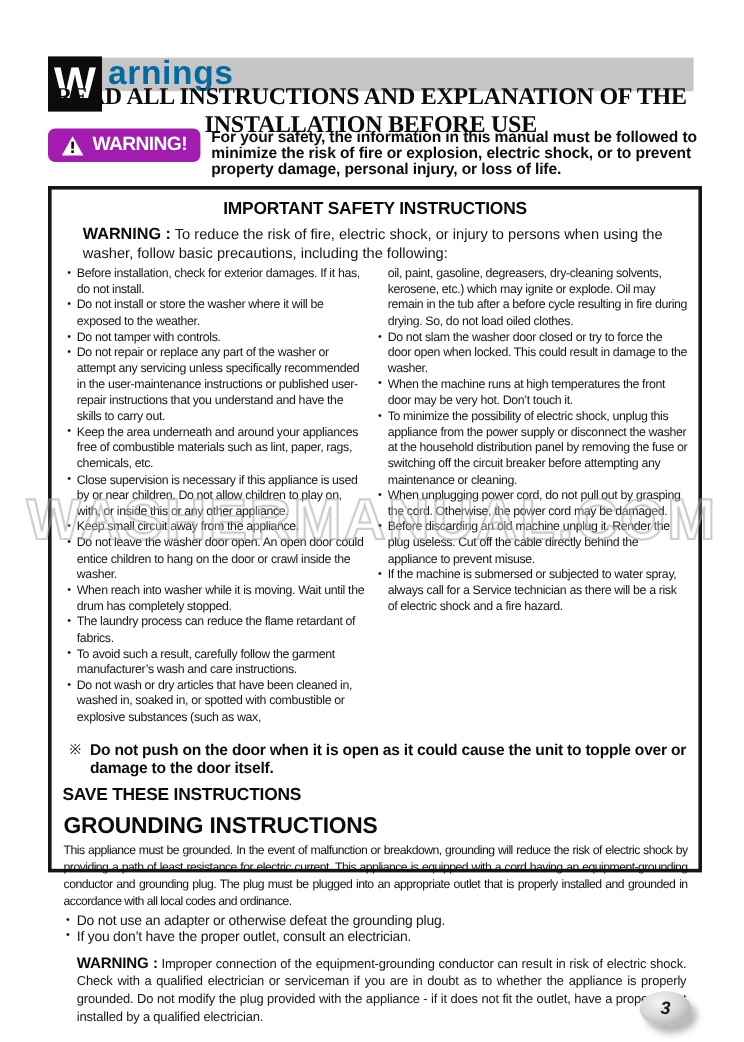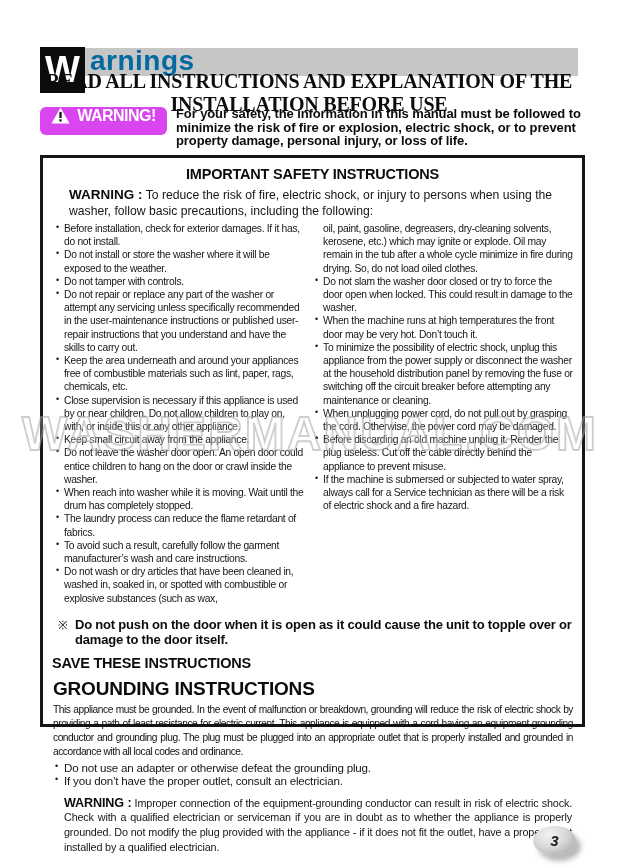--- a/index.html
+++ b/index.html
@@ -9,22 +9,22 @@
   }
   
   .header-bar{position:absolute;left:40px;top:48px;width:538px;height:28px;background:#c6c6c6;}
   .w-box{position:absolute;left:40px;top:47px;width:45px;height:46px;background:#0c0c0c;
     color:#fff;font-weight:bold;font-size:37px;line-height:46px;text-align:center;}
   .header-title{position:absolute;left:90px;top:45px;font-size:28px;font-weight:bold;color:#0369a1;letter-spacing:.5px;}
   .subtitle{position:absolute;left:40px;top:70px;width:538px;text-align:center;
     font-family:"Liberation Serif",serif;font-weight:bold;font-size:20px;color:#0c0c0c;letter-spacing:-0.2px;}
   
   .banner{position:absolute;left:40px;top:107px;width:545px;display:flex;gap:9px;}
-  .badge{flex:none;width:127px;height:28px;background:#d946ef;border-radius:6px;
-    display:flex;justify-content:center;gap:7px;}
+  .badge{flex:none;width:127px;height:28px;background:#a21caf;border-radius:6px;
+    display:flex;align-items:center;justify-content:center;gap:7px;}
   .badge-label{color:#fff;font-weight:bold;font-size:16px;letter-spacing:-0.5px;}
   .banner-text{font-weight:bold;font-size:13px;line-height:13.6px;color:#0c0c0c;width:406px;letter-spacing:-0.1px;}
   
   .main-box{position:absolute;left:40px;top:155px;width:545px;height:572px;
     border:3px solid #161616;box-sizing:border-box;padding:6px 9px;}
   .box-title{text-align:center;font-weight:bold;font-size:14.5px;color:#0c0c0c;margin-top:2px;letter-spacing:-0.2px;}
   .intro{margin:5px 0 0 17px;font-size:12.2px;line-height:15.5px;color:#161616;width:500px;}
   .intro b{font-size:13.5px;color:#0c0c0c;}
   .cols{display:flex;margin:3px 0 0 4px;}
   .col-left{width:255px;margin-right:9px;}
@@ -90,21 +90,21 @@
         <div class="li"><span class="blt">•</span><span>Keep the area underneath and around your appliances free of combustible materials such as lint, paper, rags, chemicals, etc.</span></div>
         <div class="li"><span class="blt">•</span><span>Close supervision is necessary if this appliance is used by or near children. Do not allow children to play on, with, or inside this or any other appliance.</span></div>
         <div class="li"><span class="blt">•</span><span>Keep small circuit away from the appliance.</span></div>
         <div class="li"><span class="blt">•</span><span>Do not leave the washer door open. An open door could entice children to hang on the door or crawl inside the washer.</span></div>
         <div class="li"><span class="blt">•</span><span>When reach into washer while it is moving. Wait until the drum has completely stopped.</span></div>
         <div class="li"><span class="blt">•</span><span>The laundry process can reduce the flame retardant of fabrics.</span></div>
         <div class="li"><span class="blt">•</span><span>To avoid such a result, carefully follow the garment manufacturer’s wash and care instructions.</span></div>
         <div class="li"><span class="blt">•</span><span>Do not wash or dry articles that have been cleaned in, washed in, soaked in, or spotted with combustible or explosive substances (such as wax,</span></div>
       </div>
     <div class="col-right">
-        <div class="li"><span>oil, paint, gasoline, degreasers, dry-cleaning solvents, kerosene, etc.) which may ignite or explode. Oil may remain in the tub after a whole cycle minimize in fire during drying. So, do not load oiled clothes.</span></div>
+        <div class="li"><span>oil, paint, gasoline, degreasers, dry-cleaning solvents, kerosene, etc.) which may ignite or explode. Oil may remain in the tub after a before cycle resulting in fire during drying. So, do not load oiled clothes.</span></div>
         <div class="li"><span class="blt">•</span><span>Do not slam the washer door closed or try to force the door open when locked. This could result in damage to the washer.</span></div>
         <div class="li"><span class="blt">•</span><span>When the machine runs at high temperatures the front door may be very hot. Don’t touch it.</span></div>
         <div class="li"><span class="blt">•</span><span>To minimize the possibility of electric shock, unplug this appliance from the power supply or disconnect the washer at the household distribution panel by removing the fuse or switching off the circuit breaker before attempting any maintenance or cleaning.</span></div>
         <div class="li"><span class="blt">•</span><span>When unplugging power cord, do not pull out by grasping the cord. Otherwise, the power cord may be damaged.</span></div>
         <div class="li"><span class="blt">•</span></div>
         <div class="li"><span class="blt">•</span><span>Before discarding an old machine unplug it. Render the plug useless. Cut off the cable directly behind the appliance to prevent misuse.</span></div>
         <div class="li"><span class="blt">•</span><span>If the machine is submersed or subjected to water spray, always call for a Service technician as there will be a risk of electric shock and a fire hazard.</span></div>
       </div>
   </div>
   <div class="note">

